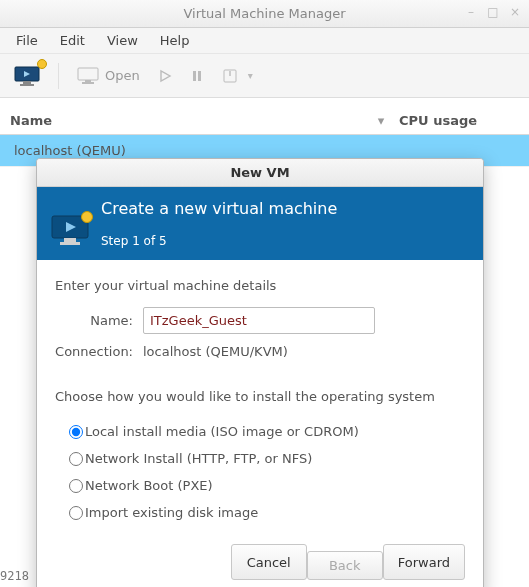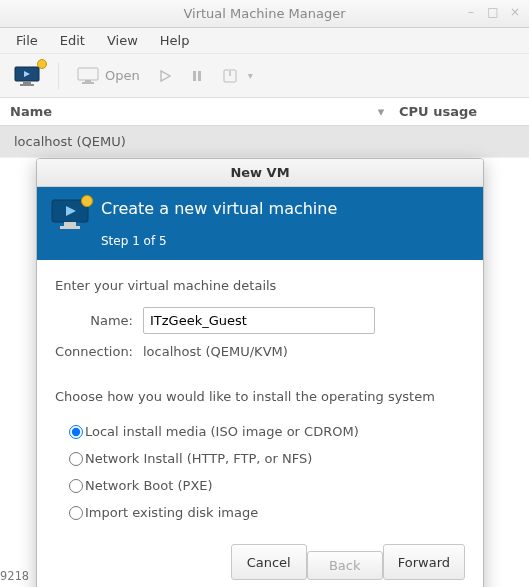--- a/index.html
+++ b/index.html
@@ -20,50 +20,50 @@
   .menu-item { padding: 4px 10px; color: #444; font-size: 13px; }
 
   .toolbar { height: 44px; background: #f5f5f5; display: flex; align-items: center; padding: 0 10px; gap: 10px; border-bottom: 1px solid #ddd; }
   .tool-btn { display:flex; align-items:center; gap:6px; padding:4px; border-radius:3px; color:#999; }
   .tool-btn svg { display:block; }
   .tool-sep { width:1px; height:26px; background:#e0e0e0; margin:0 4px; }
 
   .new-vm-icon { position:relative; }
   .new-vm-dot { position:absolute; top:-3px; right:-3px; width:10px; height:10px; background:#f6c430; border:1px solid #c79a00; border-radius:50%; }
 
-  .headers { height: 28px; background:#fff; display:flex; align-items:center; border-bottom:1px solid #d9d9d9; font-weight:bold; color:#555; }
+  .headers { height: 28px; background:#fff; display:flex; align-items:center; border-bottom:1px solid #d9d9d9; font-weight:bold; color:#555;margin-top:9px; }
   .headers .col-name { flex:1; padding-left:10px; }
   .headers .col-sort { width:16px; text-align:center; color:#999; }
   .headers .col-cpu { width:140px; padding-left:10px; }
 
-  .hosts { background:#e5e5e5; }
+  .hosts { background:#7dd3fc; }
   .host-row { padding:8px 14px; color:#555; border-bottom:1px solid #f0f0f0; }
 
   
   .dialog {
     position:absolute; left:36px; top:158px; width:448px; background:#fff;
     border:1px solid #b8b8b8; border-radius:4px; box-shadow:0 5px 18px rgba(0,0,0,0.25);
     overflow:hidden;
   }
   .dlg-titlebar { height:28px; background:linear-gradient(#f7f7f7,#e9e9e9); display:flex; align-items:center; justify-content:center; border-bottom:1px solid #d0d0d0; }
   .dlg-titlebar .dlg-title { font-weight:bold; color:#333; font-size:13px; }
 
-  .dlg-header { background:#0f6aa9; color:#fff; padding:12px 14px; display:flex; align-items:flex-start; gap:12px; }
+  .dlg-header { background:#0f6aa9; color:#fff; padding:12px 14px; display:flex; align-items:flex-end; gap:12px; }
   .dlg-header .hdr-icon { position:relative; }
   .dlg-header h2 { font-size:16px; font-weight:normal; }
   .dlg-header .step { font-size:12px; color:#ffffff; margin-top:16px; }
 
   .dlg-body { padding:18px 18px 6px 18px; color:#555; }
   .section-label { margin-bottom:14px; }
 
   .field-row { display:flex; align-items:center; gap:10px; margin:10px 0; }
   .field-row .flabel { width:78px; text-align:right; font-size:13px; }
   .field-row input[type=text] {
     width:232px; padding:5px 6px; border:1px solid #bdbdbd; border-radius:2px;
-    font-size:13px; color:#000000; background:#fff;
+    font-size:13px; color:#7f1d1d; background:#fff;
   }
   .field-row .static-val { font-size:13px; color:#555; }
 
   .install-section { margin-top:30px; }
   .radio-group { margin-top:10px; }
   .radio-row { display:flex; align-items:center; gap:2px; padding:6px 0 6px 14px; }
   .radio-row input[type=radio] { width:14px; height:14px; }
 
   .dlg-actions { padding:12px 18px 16px; display:flex; justify-content:flex-end; }
   .btn {

